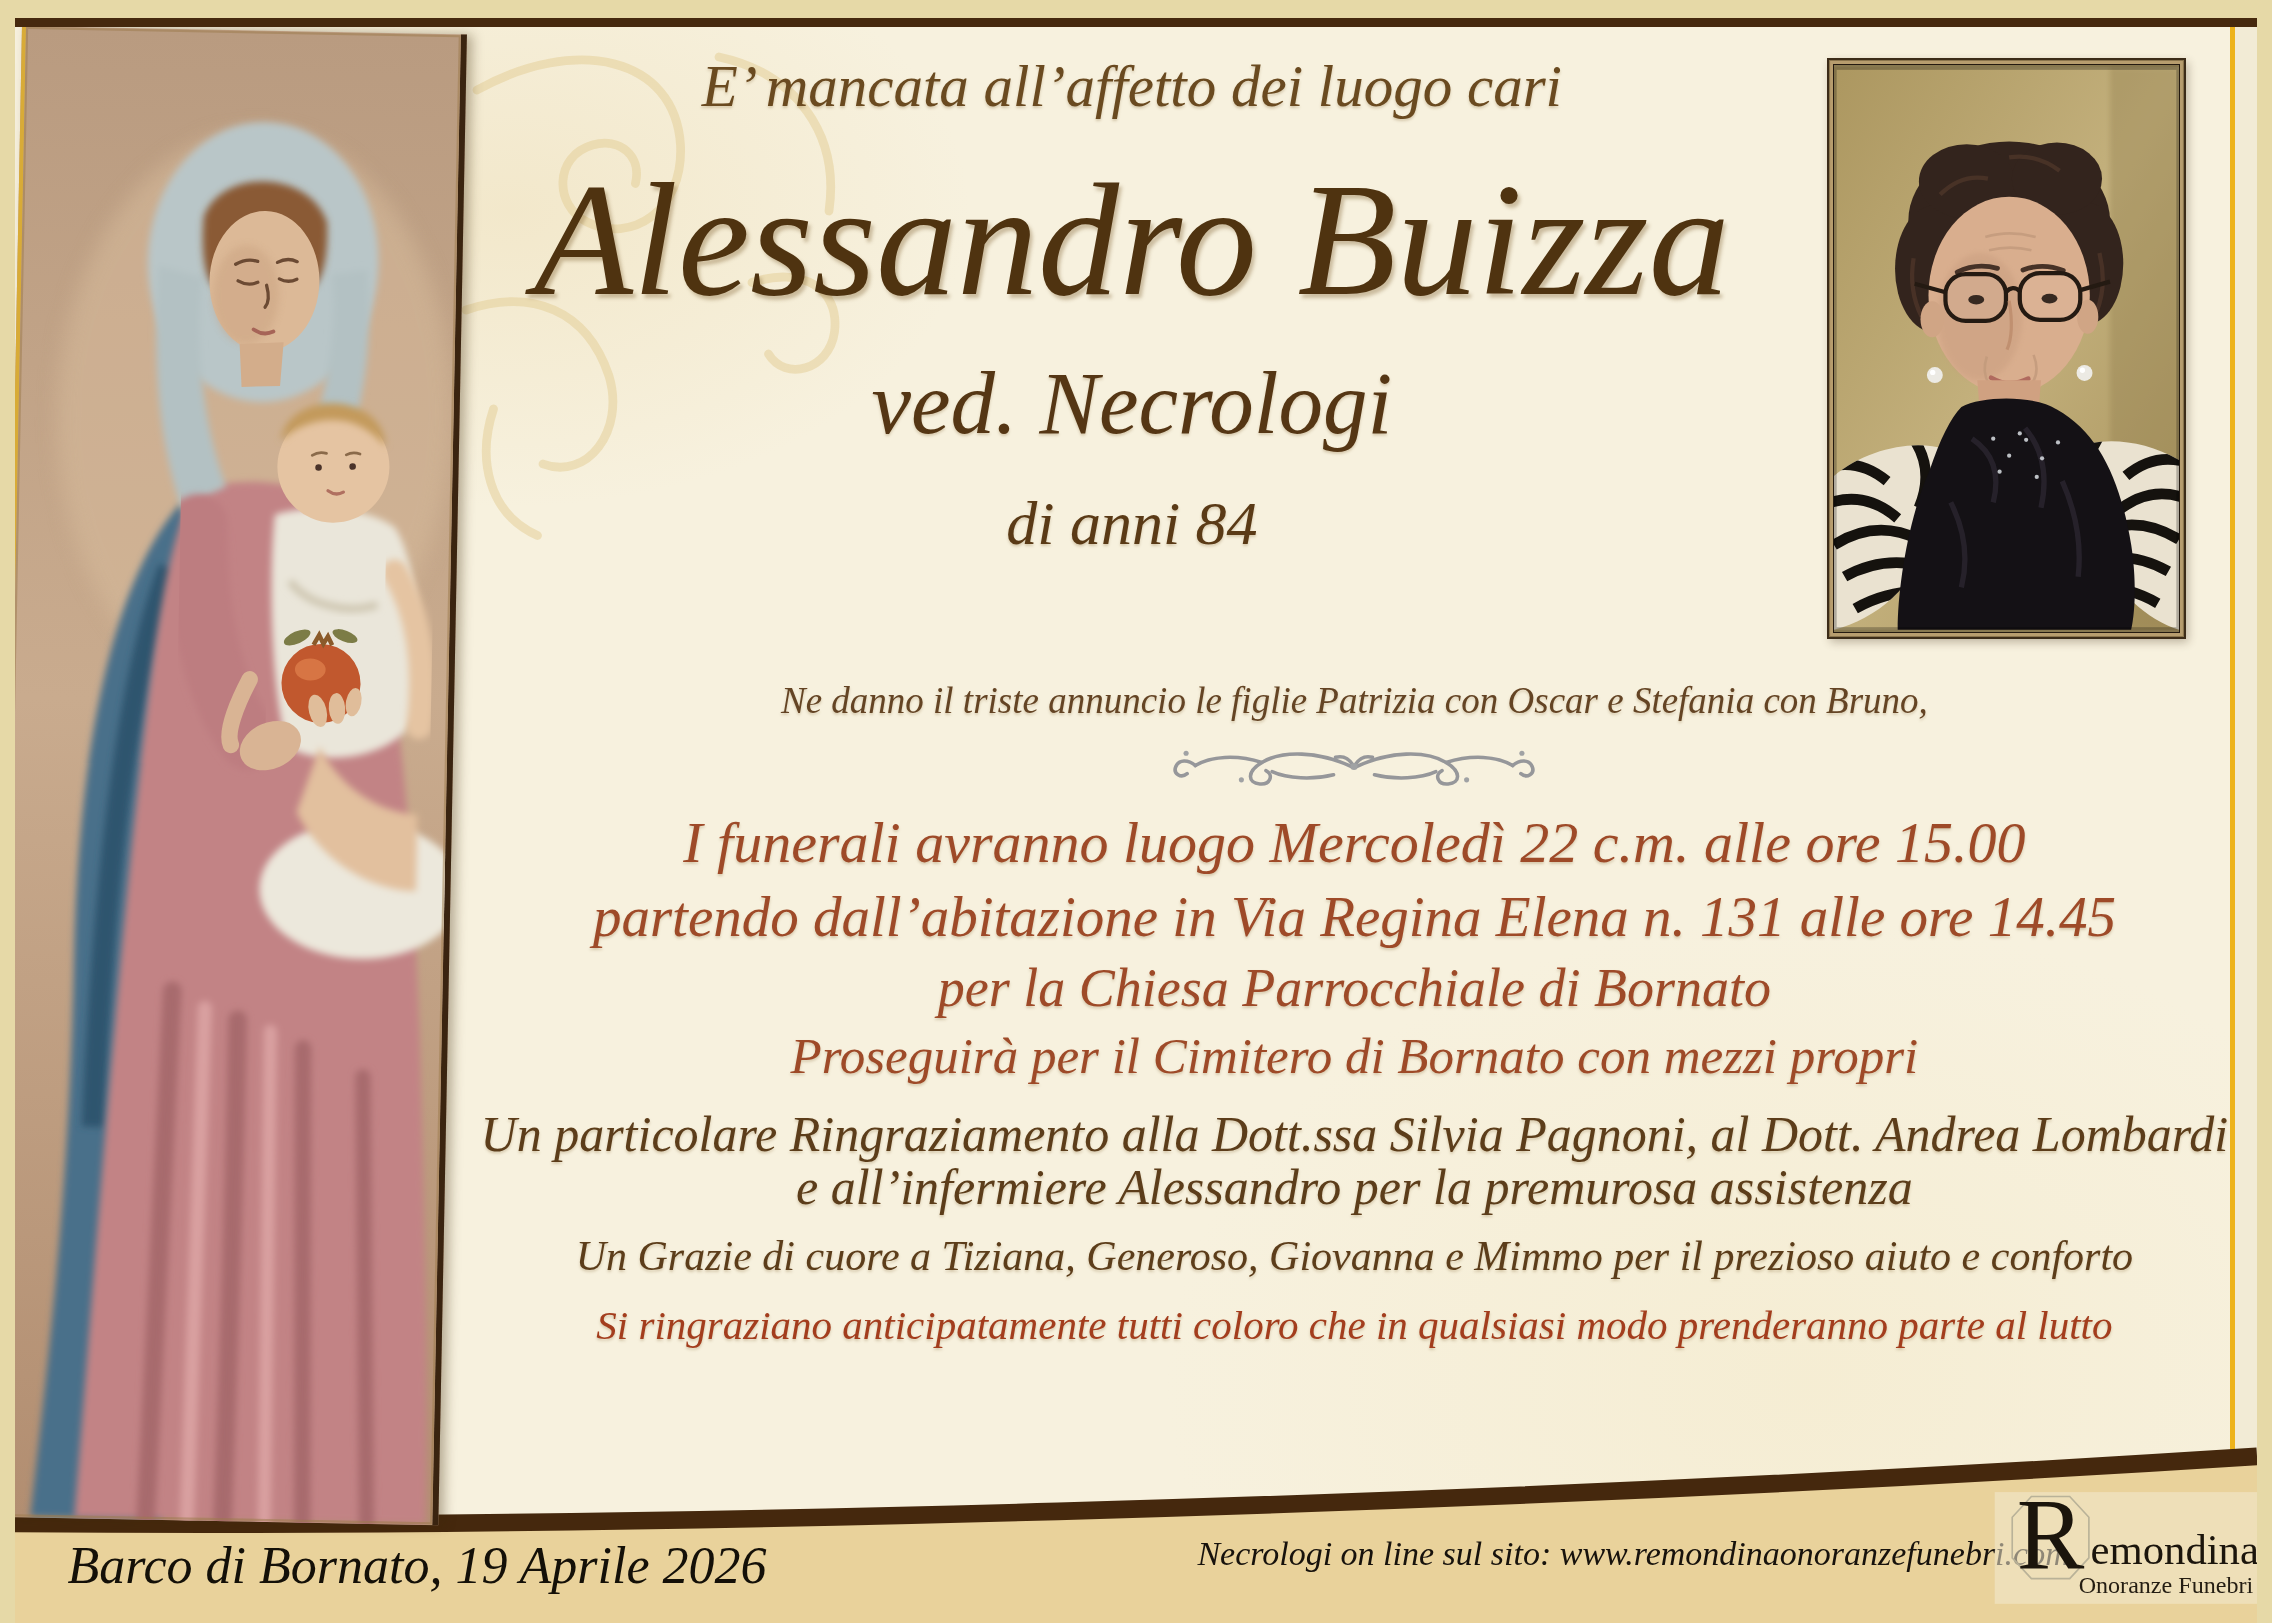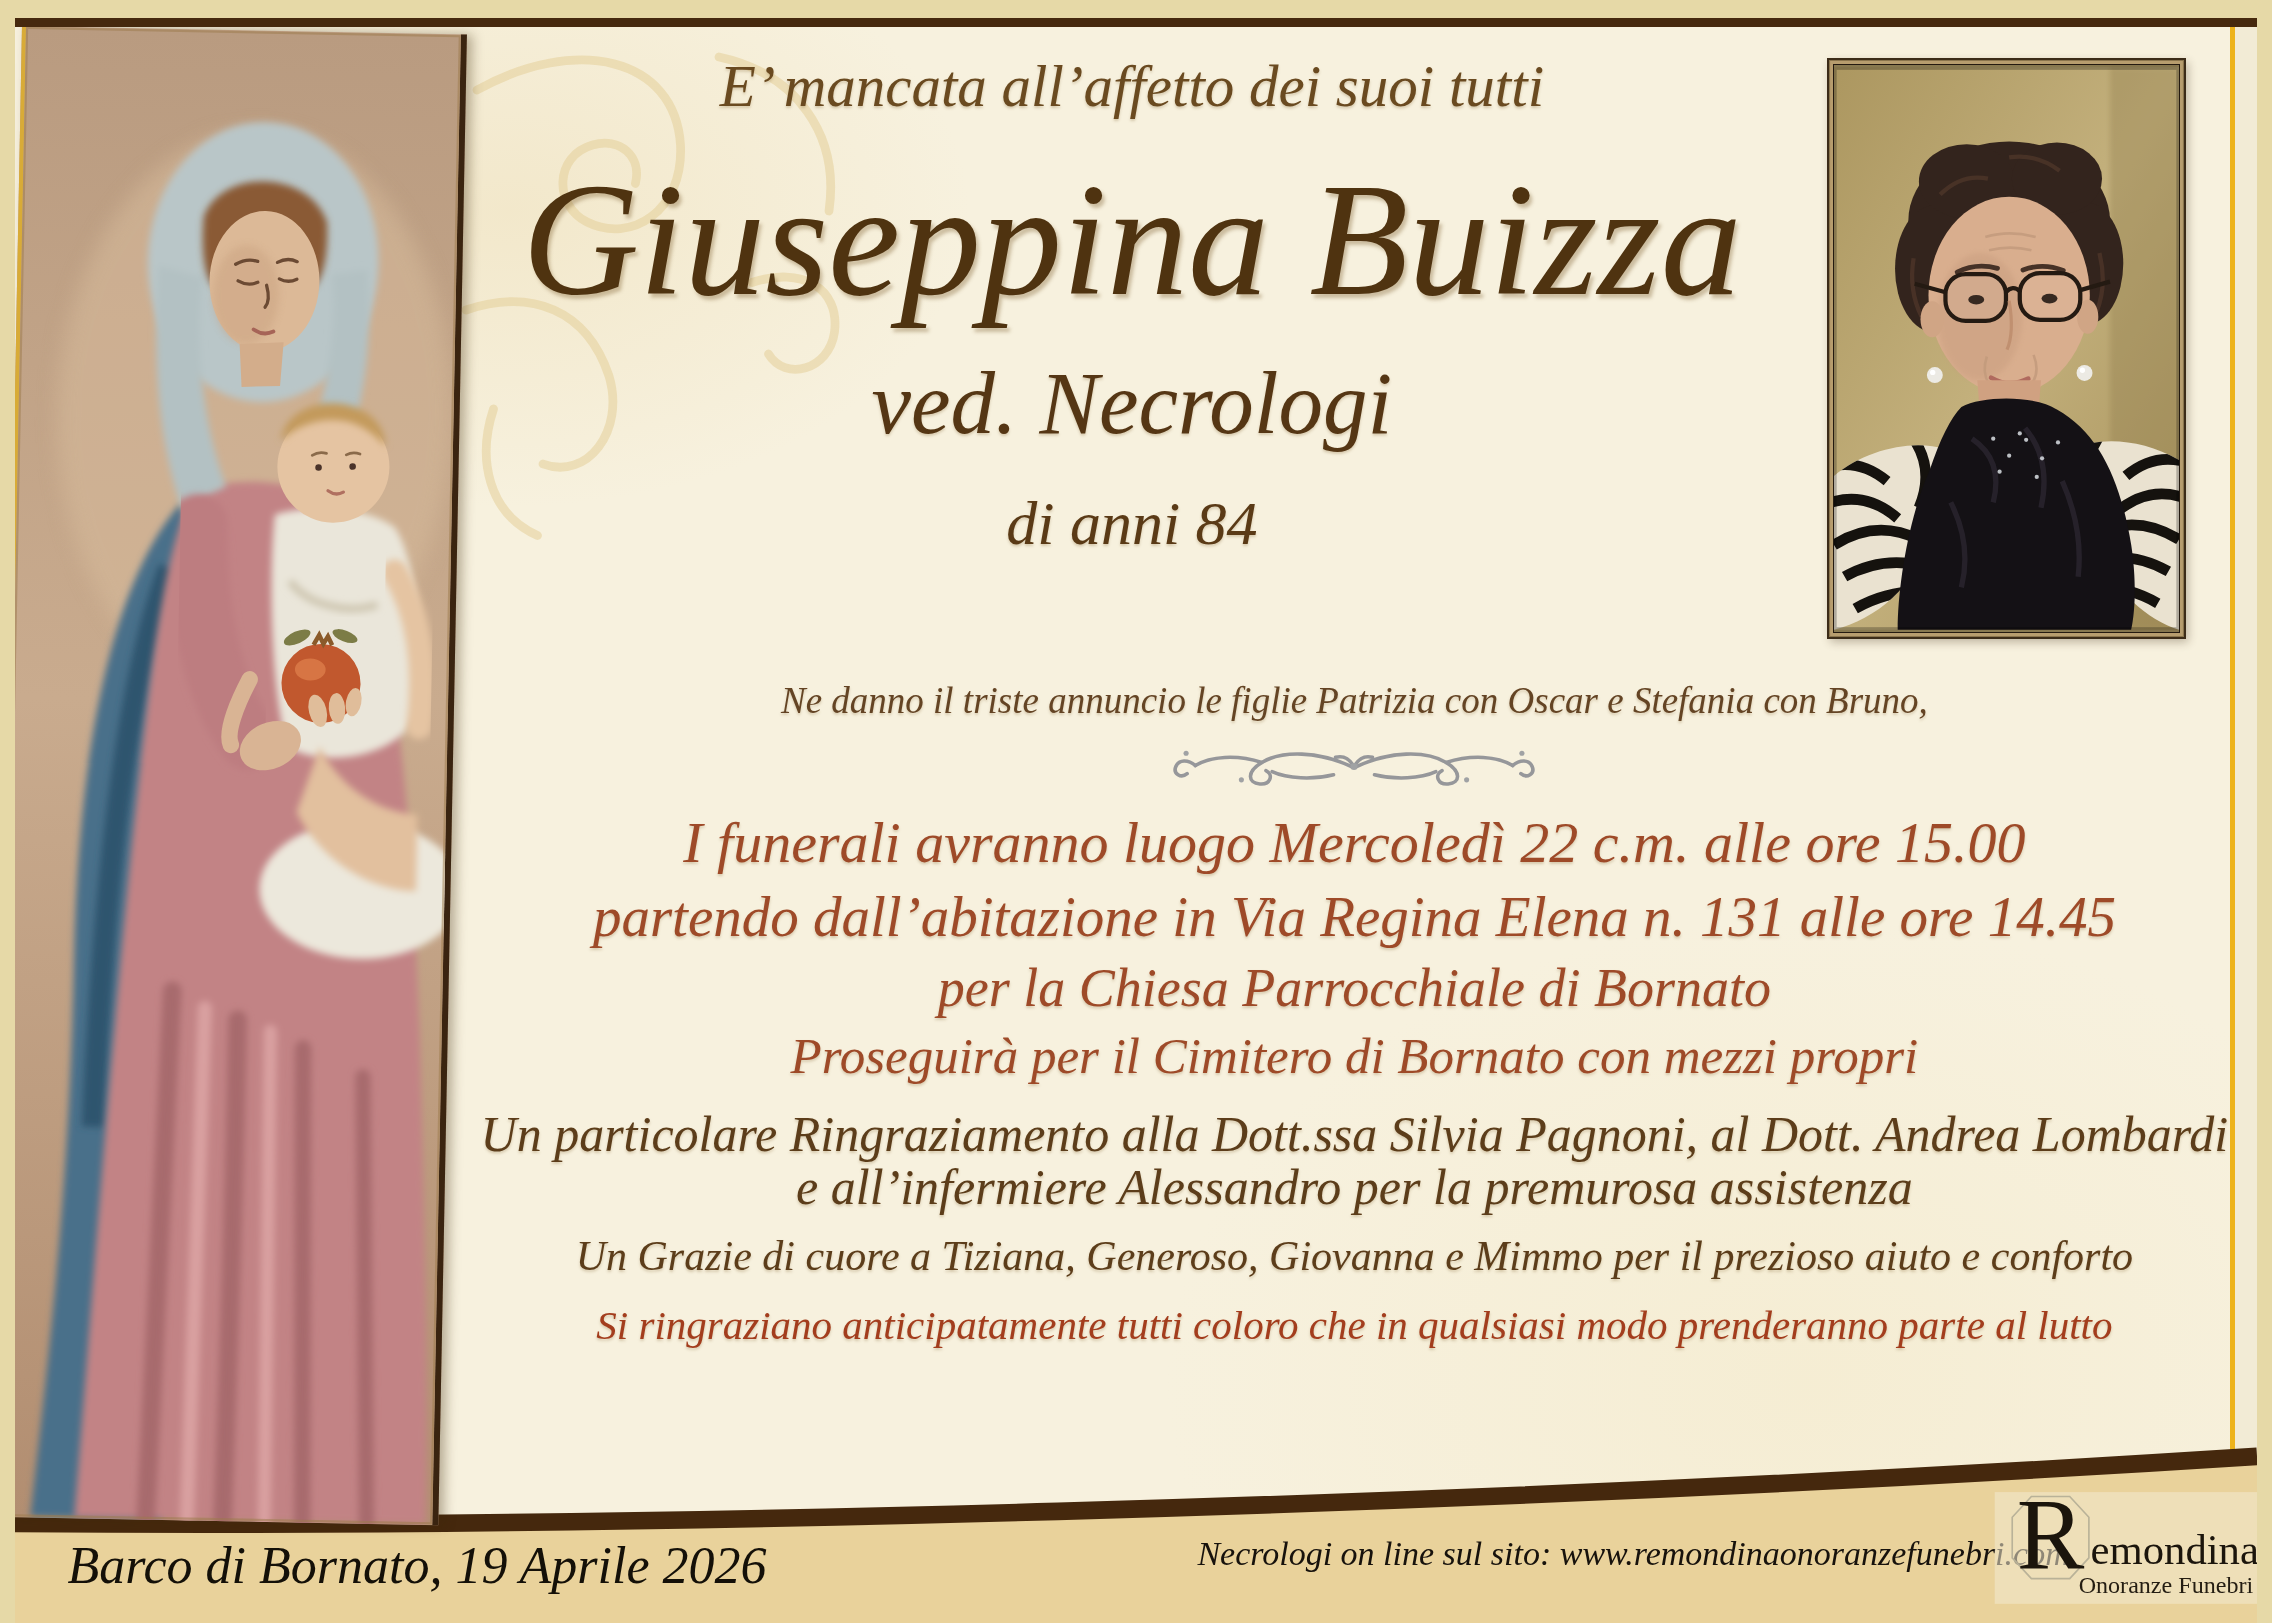--- a/index.html
+++ b/index.html
@@ -272,22 +272,22 @@
               <circle cx="312" cy="762" r="4"></circle>
             <circle cx="382" cy="772" r="4"></circle>
               <circle cx="350" cy="690" r="4"></circle>
           </g>
           <rect width="650" height="1060" fill="none" stroke="#000" stroke-opacity=".25" stroke-width="10"></rect>
         </svg>
       </div>
     </div>
 
     <div class="upper-text">
-      <div class="script intro">E’ mancata all’affetto dei suoi tutti</div>
-      <div class="script bigname">Giuseppina Buizza</div>
+      <div class="script intro">E’ mancata all’affetto dei luogo cari</div>
+      <div class="script bigname">Alessandro Buizza</div>
       <div class="script vedova">ved. Necrologi</div>
       <div class="script anni">di anni 84</div>
     </div>
 
     <div class="lower-text">
       <div class="script announce">Ne danno il triste annuncio le figlie Patrizia con Oscar e Stefania con Bruno,</div>
 
       <svg class="divider" width="506" height="43" viewBox="0 0 920 84">
         <g fill="none" stroke="#96979a" stroke-width="7" stroke-linecap="round">
           <g id="halfF">

